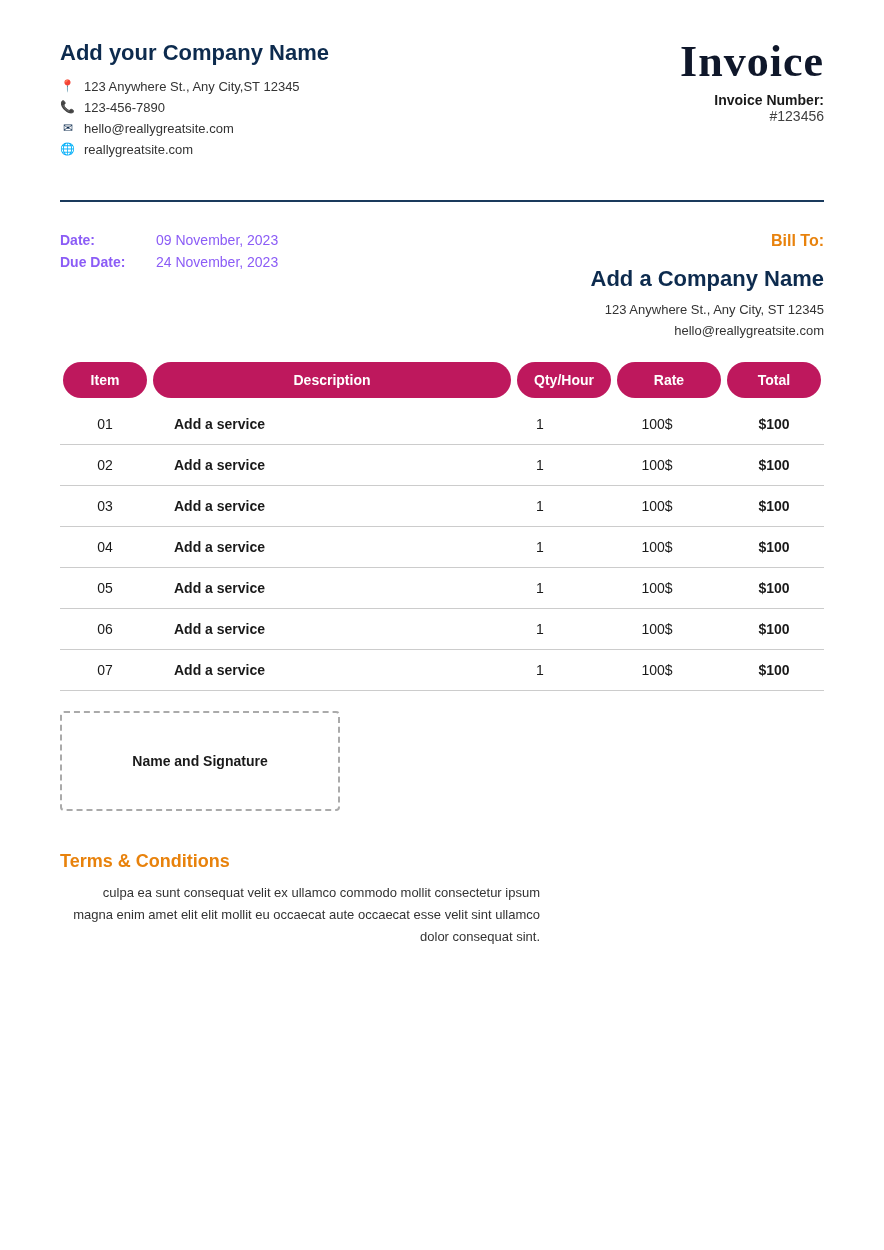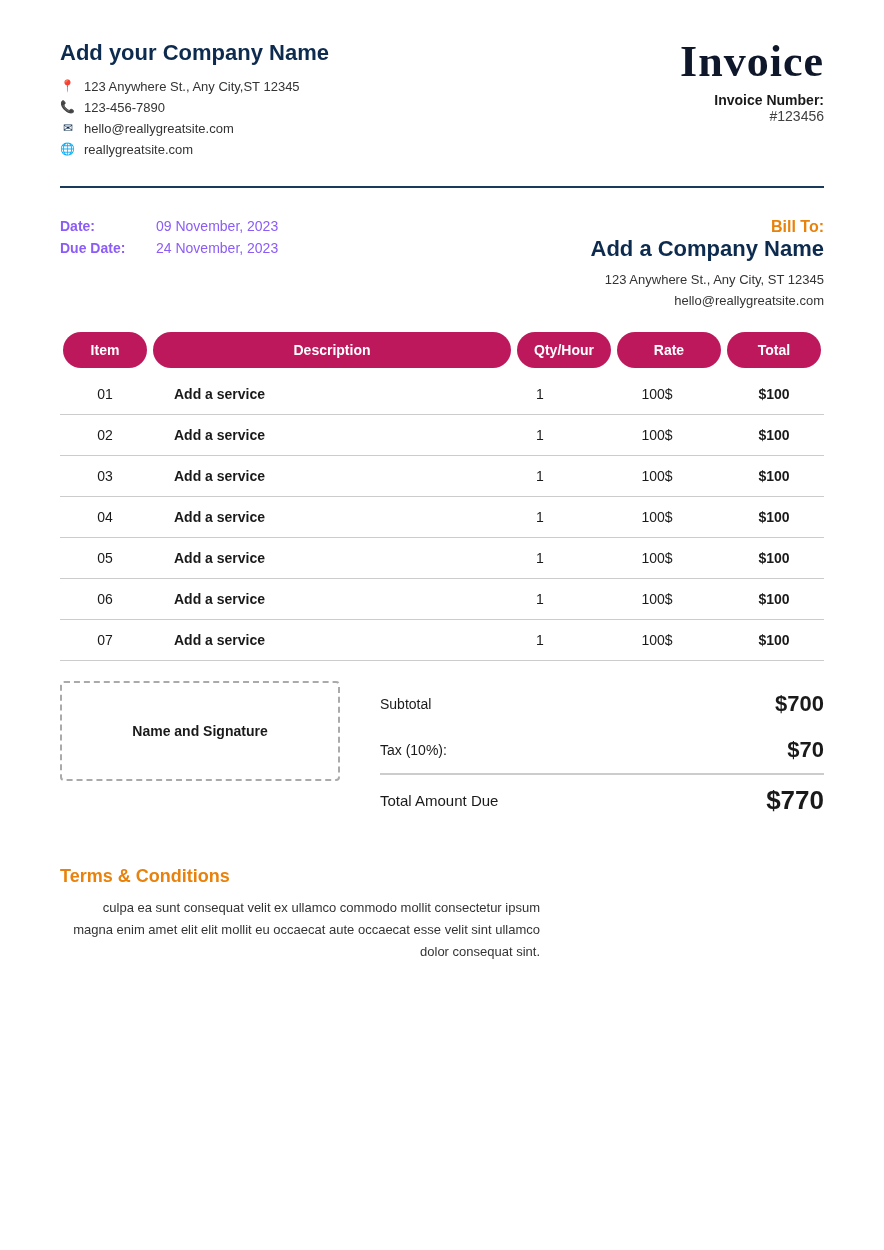--- a/index.html
+++ b/index.html
@@ -8,21 +8,21 @@
       background: #fff;
       width: 884px;
       min-height: 1250px;
       padding: 40px 60px;
       color: #1a1a1a;
     }
     .header {
       display: flex;
       justify-content: space-between;
       align-items: flex-start;
-      padding-bottom: 24px;
+      padding-bottom: 38px;
       border-bottom: 2px solid #1a3a5c;
     }
     .company-info h1 {
       font-size: 22px;
       font-weight: 800;
       color: #0d2b4e;
       margin-bottom: 12px;
     }
     .contact-row {
       display: flex;
@@ -82,21 +82,21 @@
       font-weight: bold;
       min-width: 80px;
     }
     .bill-to-block {
       text-align: right;
     }
     .bill-to-label {
       font-size: 16px;
       font-weight: bold;
       color: #e8820c;
-      margin-bottom: 0;
+      margin-bottom: 16px;
     }
     .bill-company-name {
       font-size: 22px;
       font-weight: 800;
       color: #0d2b4e;
       margin-bottom: 8px;
     }
     .bill-address {
       font-size: 13px;
       color: #333;
@@ -311,32 +311,18 @@
       <div class="td-cell">100$</div>
       <div class="td-cell total">$100</div>
     </div>
     </div>
 </div>
 
 <div class="summary-signature-section">
   <div class="signature-box">
     <span class="signature-label">Name and Signature</span>
   </div>
-  <div class="summary-block">
-    <div class="summary-row">
-      <span>Subtotal</span>
-      <span class="amount">$700</span>
-    </div>
-    <div class="summary-row">
-      <span>Tax (10%):</span>
-      <span class="amount">$70</span>
-    </div>
-    <div class="summary-row total-row">
-      <span>Total Amount Due</span>
-      <span class="amount">$770</span>
-    </div>
-  </div>
 </div>
 
 <div class="terms-section">
   <div class="terms-title">Terms &amp; Conditions</div>
   <p class="terms-text">culpa ea sunt consequat velit ex ullamco commodo mollit consectetur ipsum magna enim amet elit elit mollit eu occaecat aute occaecat esse velit sint ullamco dolor consequat sint.</p>
 </div>
 
 </body></html>

